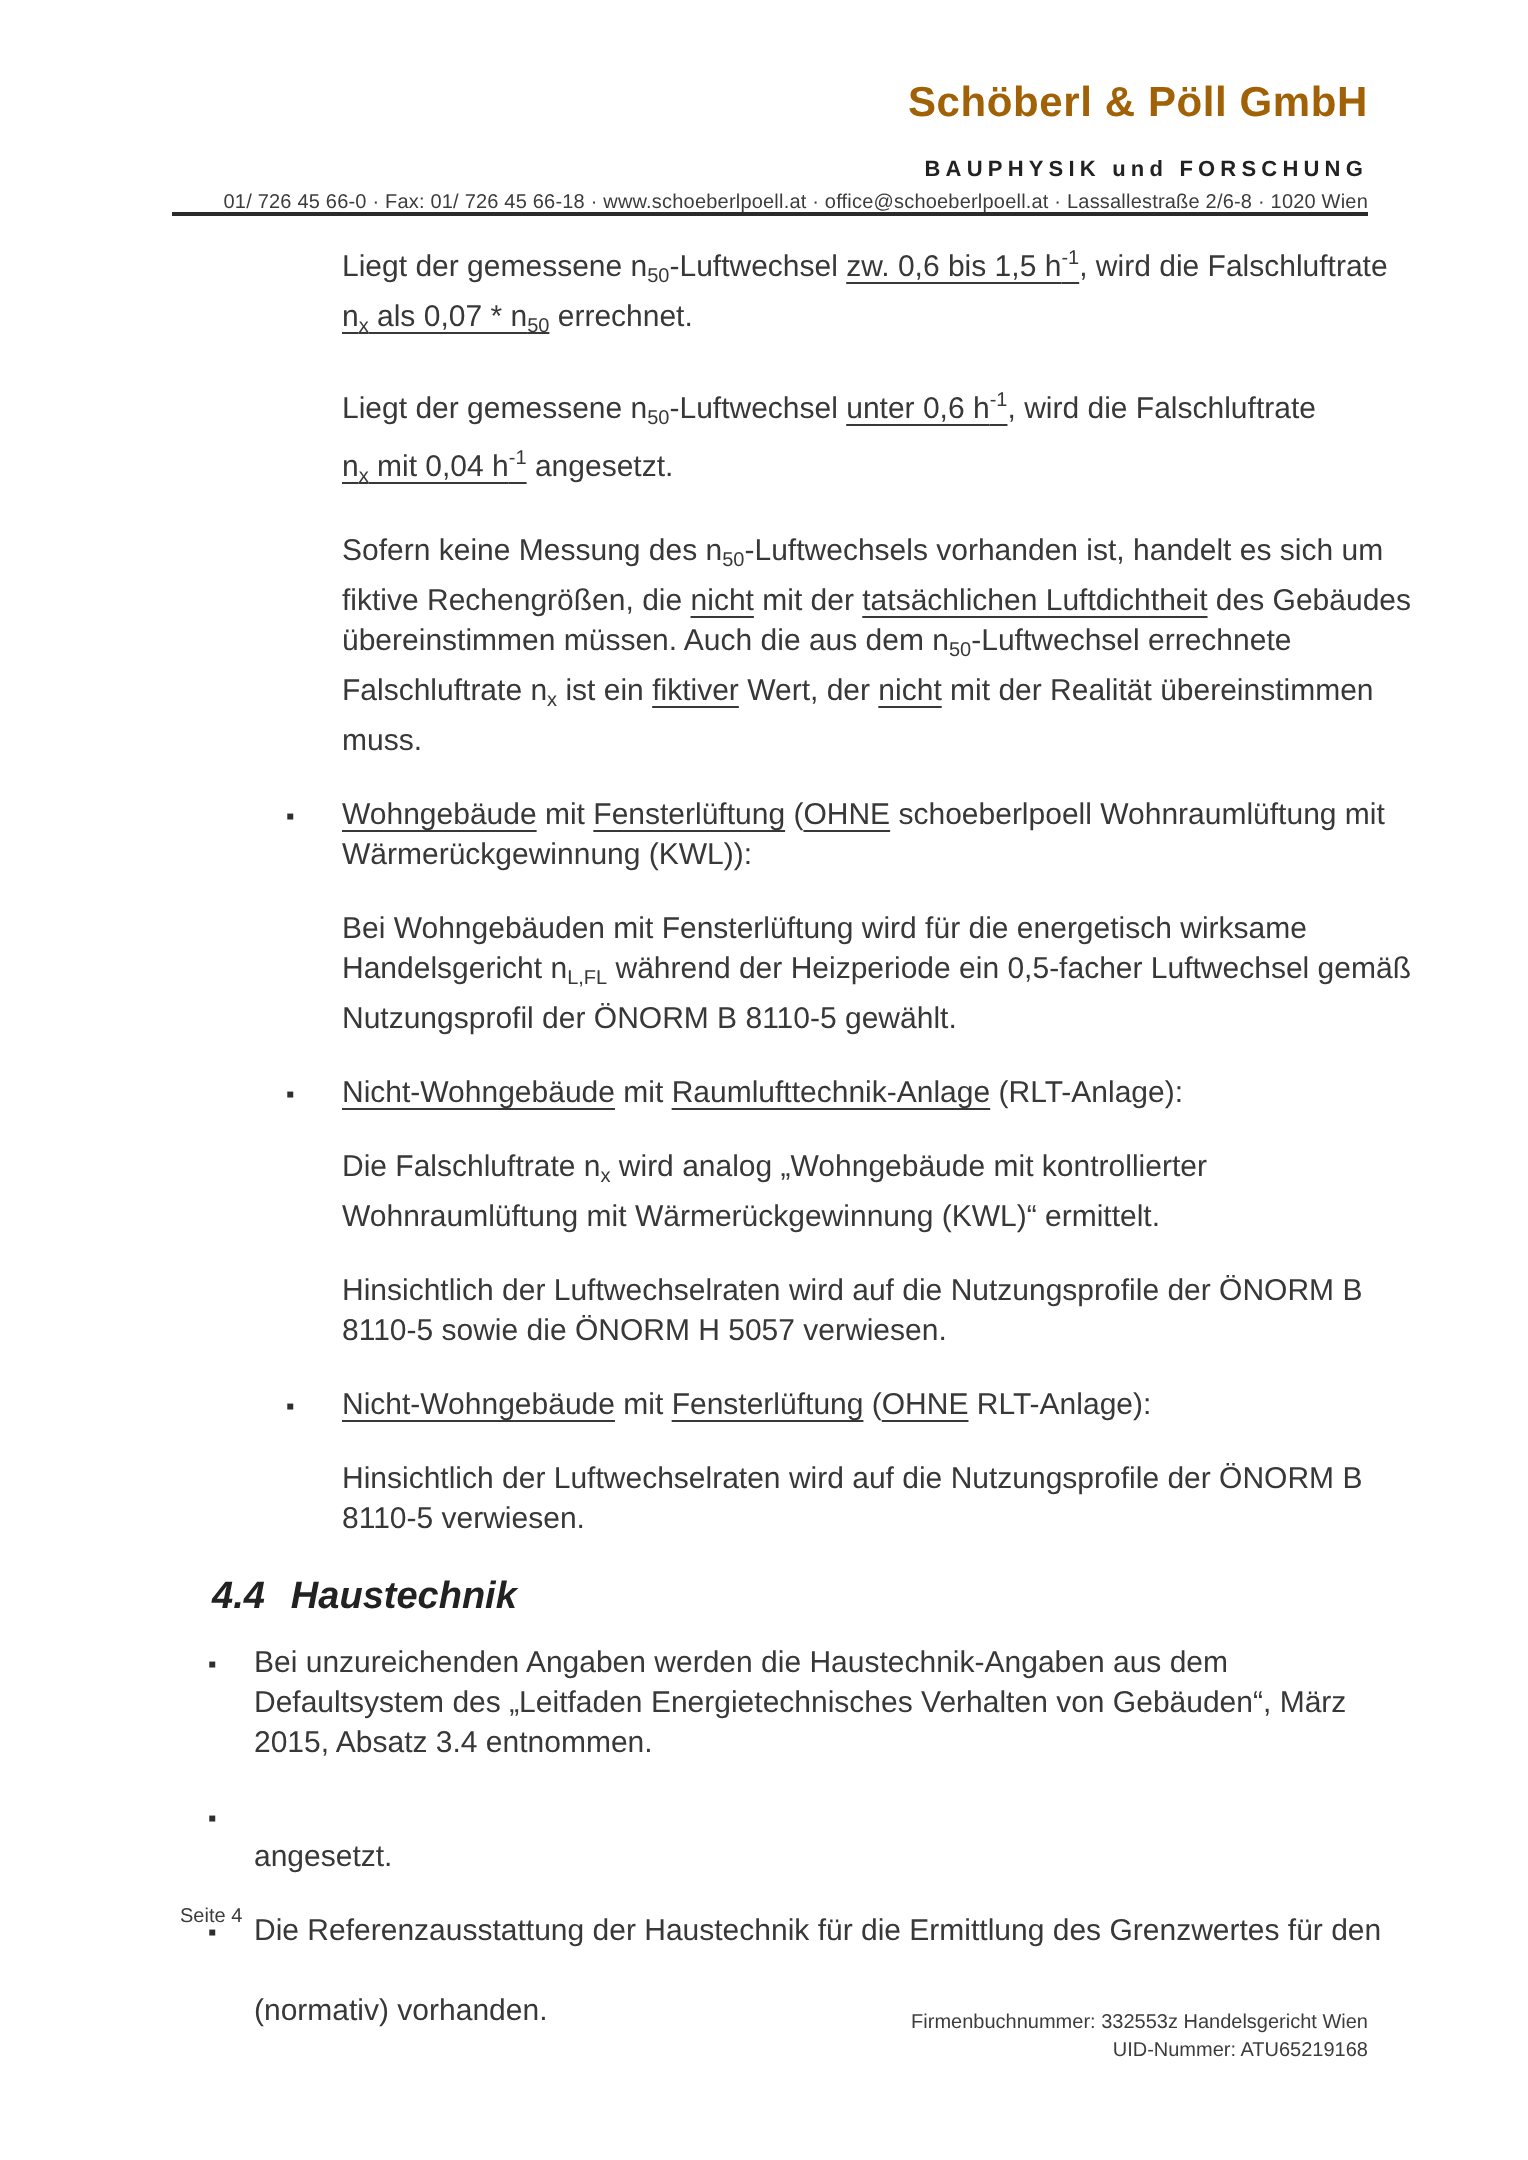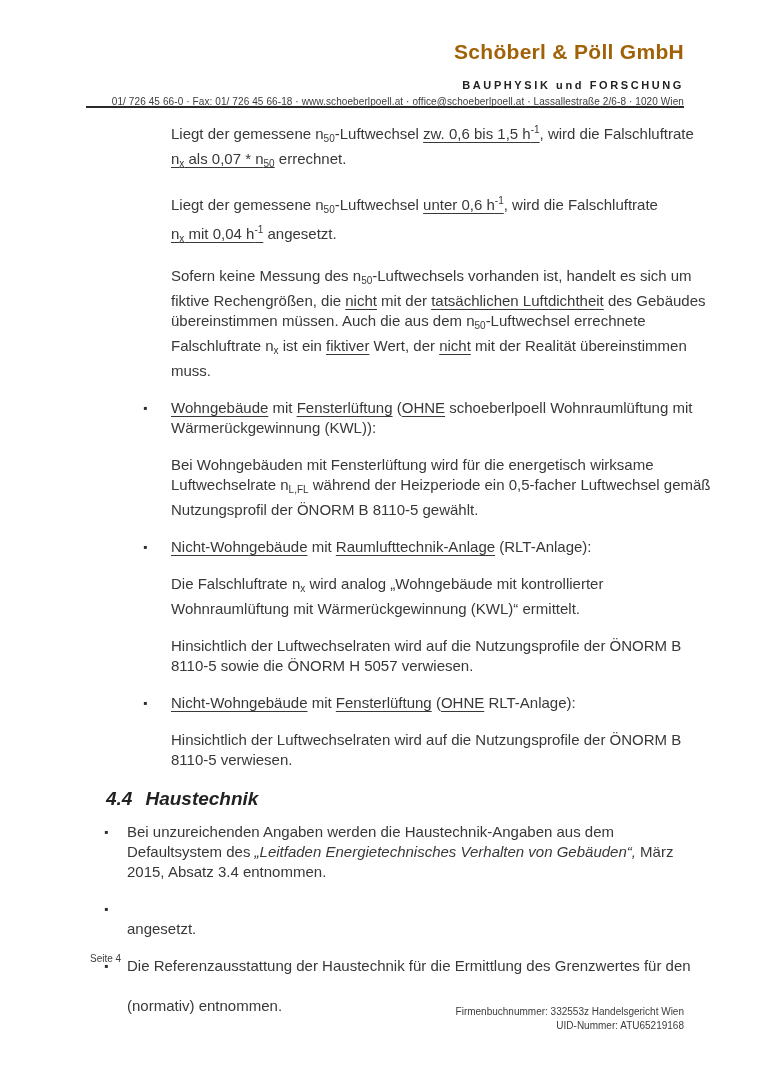--- a/index.html
+++ b/index.html
@@ -21,21 +21,21 @@
   .li{position:relative;}
   .li .marker{position:absolute;font-size:12px;top:0;color:#2e2e2e;}
   .li-inner{margin-left:67px;}
   .li-inner .marker{left:-28px;}
   .li-outer{margin-left:23px;}
   .li-outer .marker{left:-23px;}
   .h2{font-size:19px;font-weight:bold;font-style:italic;color:#222;margin:10px 0 11px 2px;line-height:24px;}
   .h2 .num{margin-right:13px;}
   
   .u{text-decoration:underline;text-underline-offset:3px;text-decoration-thickness:1px;}
-  .i{font-style:italic;text-align:center;}
+  .i{text-align:center;}
   .sub{font-size:10px;vertical-align:-3px;}
   .sup{font-size:10px;vertical-align:6px;}
   
   .footer-left{position:absolute;left:90px;top:953px;font-size:10px;color:#3c3c3c;}
   .footer-right{position:absolute;right:80px;top:1005px;font-size:10px;color:#3c3c3c;text-align:right;line-height:14px;}
 </style>
 </head>
 <body>
 
 <div class="header">
@@ -48,21 +48,21 @@
 <div class="content">
 
   <div class="blk inner"><span>Liegt der gemessene n</span><span class="sub">50</span><span>-Luftwechsel </span><span class="u"><span>zw. 0,6 bis 1,5 h</span><span class="sup">-1</span></span><span>, wird die Falschluftrate</span><br><span class="u"><span>n</span><span class="sub">x</span><span> als 0,07 * n</span><span class="sub">50</span></span><span> errechnet.</span></div>
   <div class="blk inner"><span>Liegt der gemessene n</span><span class="sub">50</span><span>-Luftwechsel </span><span class="u"><span>unter 0,6 h</span><span class="sup">-1</span></span><span>, wird die Falschluftrate</span><br><span class="u"><span>n</span><span class="sub">x</span><span> mit 0,04 h</span><span class="sup">-1</span></span><span> angesetzt.</span></div>
   <div class="blk inner"><span>Sofern keine Messung des n</span><span class="sub">50</span><span>-Luftwechsels vorhanden ist, handelt es sich um</span><br><span>fiktive Rechengrößen, die </span><span class="u">nicht</span><span> mit der </span><span class="u">tatsächlichen Luftdichtheit</span><span> des Gebäudes</span><br><span>übereinstimmen müssen. Auch die aus dem n</span><span class="sub">50</span><span>-Luftwechsel errechnete</span><br><span>Falschluftrate n</span><span class="sub">x</span><span> ist ein </span><span class="u">fiktiver</span><span> Wert, der </span><span class="u">nicht</span><span> mit der Realität übereinstimmen</span><br><span>muss.</span></div>
 
   <div class="blk li li-inner">
     <span class="marker">▪</span>
     <span><span class="u">Wohngebäude</span><span> mit </span><span class="u">Fensterlüftung</span><span> (</span><span class="u">OHNE</span><span> schoeberlpoell Wohnraumlüftung mit</span><br><span>Wärmerückgewinnung (KWL)):</span></span>
   </div>
-  <div class="blk inner"><span>Bei Wohngebäuden mit Fensterlüftung wird für die energetisch wirksame</span><br><span>Luftwechselrate n</span><span class="sub">L,FL</span><span> während der Heizperiode ein 0,5-facher Luftwechsel gemäß</span><br><span>Nutzungsprofil der ÖNORM B 8110-5 gewählt.</span></div>
+  <div class="blk inner"><span>Bei Wohngebäuden mit Fensterlüftung wird für die energetisch wirksame</span><br><span>Handelsgericht n</span><span class="sub">L,FL</span><span> während der Heizperiode ein 0,5-facher Luftwechsel gemäß</span><br><span>Nutzungsprofil der ÖNORM B 8110-5 gewählt.</span></div>
 
   <div class="blk li li-inner">
     <span class="marker">▪</span>
     <span><span class="u">Nicht-Wohngebäude</span><span> mit </span><span class="u">Raumlufttechnik-Anlage</span><span> (RLT-Anlage):</span></span>
   </div>
   <div class="blk inner"><span>Die Falschluftrate n</span><span class="sub">x</span><span> wird analog „Wohngebäude mit kontrollierter</span><br><span>Wohnraumlüftung mit Wärmerückgewinnung (KWL)“ ermittelt.</span></div>
   <div class="blk inner"><span>Hinsichtlich der Luftwechselraten wird auf die Nutzungsprofile der ÖNORM B</span><br><span>8110-5 sowie die ÖNORM H 5057 verwiesen.</span></div>
 
   <div class="blk li li-inner">
     <span class="marker">▪</span>
@@ -77,21 +77,21 @@
   <div class="blk li li-outer">
     <span class="marker">▪</span>
     <span><span>Bei unzureichenden Angaben werden die Haustechnik-Angaben aus dem</span><br><span>Defaultsystem des </span><span class="i">„Leitfaden Energietechnisches Verhalten von Gebäuden“,</span><span> März</span><br><span>2015, Absatz 3.4 entnommen.</span></span>
   </div>
   <div class="blk li li-outer">
     <span class="marker">▪</span>
     <span><br><span>angesetzt.</span></span>
   </div>
   <div class="blk li li-outer">
     <span class="marker">▪</span>
-    <span><span>Die Referenzausstattung der Haustechnik für die Ermittlung des Grenzwertes für den</span><br><br><span>(normativ) entnommen.</span></span>
+    <span><span>Die Referenzausstattung der Haustechnik für die Ermittlung des Grenzwertes für den</span><br><br><span>(normativ) vorhanden.</span></span>
   </div>
 
 </div>
 
 <div class="footer-left">Seite 4</div>
 <div class="footer-right">
   <div>Firmenbuchnummer: 332553z Handelsgericht Wien</div>
   <div>UID-Nummer: ATU65219168</div>
 </div>
 

